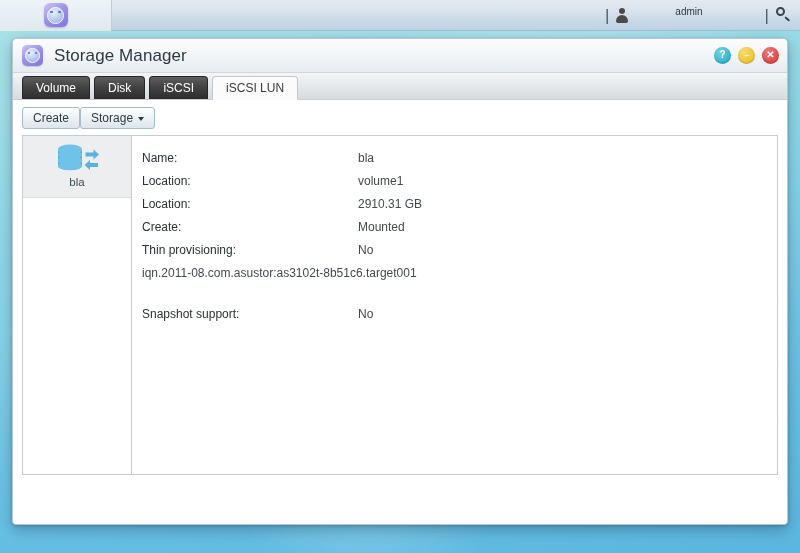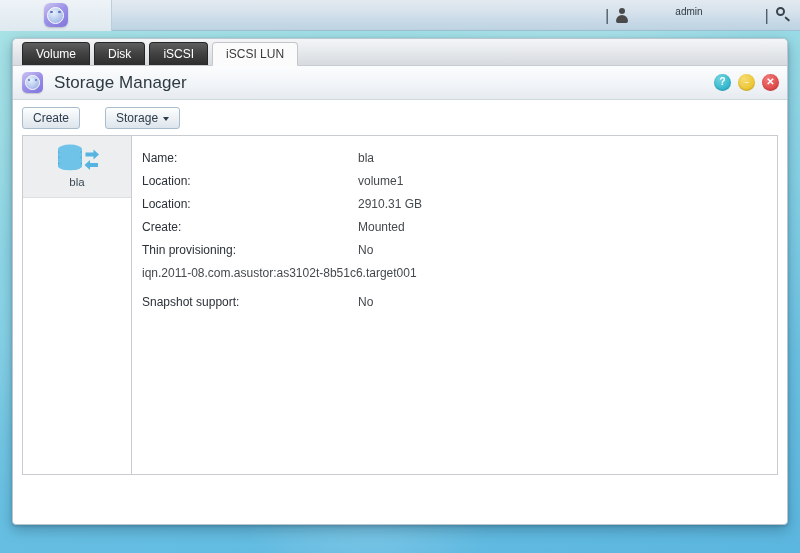--- a/index.html
+++ b/index.html
@@ -258,21 +258,21 @@
     height: 24px;
   }
 
   
   #toolbar {
     height: 35px;
     background: #ffffff;
     display: flex;
     align-items: center;
     padding-left: 9px;
-    gap: 25px;
+    gap: 0;
     box-sizing: border-box;
   }
   .tb-button {
     height: 22px;
     padding: 0 10px;
     display: inline-flex;
     align-items: center;
     gap: 5px;
     font-size: 12px;
     color: #2d3c4a;
@@ -335,21 +335,21 @@
   #detail-pane {
     flex: 1 1 auto;
     padding: 15px 0 0 10px;
     box-sizing: border-box;
   }
   .detail-row {
     display: flex;
     height: 23px;
     align-items: flex-start;
   }
-  .detail-row.gap { margin-top: 6px; }
+  .detail-row.gap { margin-top: 13px; align-items: center; }
   .detail-label {
     width: 216px;
     font-size: 12px;
     font-weight: normal;
     color: #2b3138;
     flex: 0 0 auto;
     white-space: nowrap;
   }
   .detail-value {
     font-size: 12px;
@@ -373,44 +373,44 @@
     <span class="tb-sep">|</span>
     <span class="user-glyph"></span>
     <span id="username">admin</span>
     <span class="tb-sep">|</span>
     <span class="search-glyph"></span>
   </div>
 </div>
 
 <div id="window">
 
+  <div id="titlebar">
+    <div id="title-icon">
+      <div class="inner"></div>
+    </div>
+    <div id="window-title">Storage Manager</div>
+    <div id="titlebar-spacer"></div>
+    <div id="win-buttons">
+      <div class="win-btn help">
+        <span>?</span>
+      </div>
+      <div class="win-btn min">
+        <span>–</span>
+      </div>
+      <div class="win-btn close">
+        <span>✕</span>
+      </div>
+    </div>
+  </div>
+
   <div id="tabstrip">
     <div class="tab inactive">Volume</div>
     <div class="tab inactive">Disk</div>
     <div class="tab inactive">iSCSI</div>
     <div class="tab active">iSCSI LUN</div>
-  </div>
-
-  <div id="titlebar">
-    <div id="title-icon">
-      <div class="inner"></div>
-    </div>
-    <div id="window-title">Storage Manager</div>
-    <div id="titlebar-spacer"></div>
-    <div id="win-buttons">
-      <div class="win-btn help">
-        <span>?</span>
-      </div>
-      <div class="win-btn min">
-        <span>–</span>
-      </div>
-      <div class="win-btn close">
-        <span>✕</span>
-      </div>
-    </div>
   </div>
 
   <div id="toolbar">
     <div class="tb-button">
       <span>Create</span>
     </div>
     <div class="tb-button">
       <span>Storage</span>
       <span class="caret"></span>
     </div>

